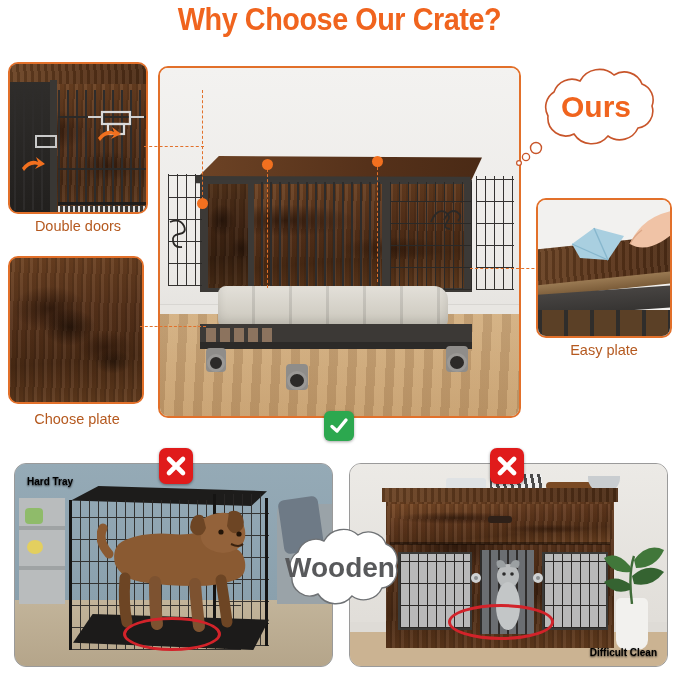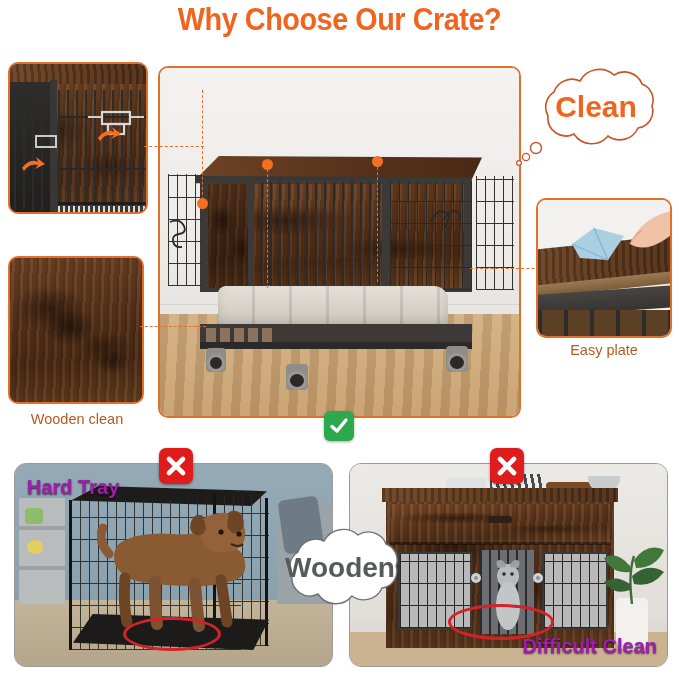--- a/index.html
+++ b/index.html
@@ -105,21 +105,21 @@
   
   .bpanel {
     position: absolute;
     border: 1px solid #9a9a9a;
     border-radius: 12px;
     overflow: hidden;
     background: #b9c3c8;
   }
   .bcaption {
     position: absolute;
-    color: #a21caf; font-size: 20px; font-weight: bold;
+    color: #000000; font-size: 10px; font-weight: bold;
     text-shadow: 0 1px 2px rgba(0,0,0,.75);
     white-space: nowrap; z-index: 8;
     font-family: "Liberation Sans", sans-serif;
   }
   .red-ellipse {
     position: absolute;
     border: 3px solid #d2232a;
     border-radius: 50%;
     z-index: 7;
   }
@@ -160,28 +160,29 @@
       <svg style="position:absolute;left:86px;top:62px;" width="26" height="18" viewBox="0 0 26 18">
         <path d="M2 12 Q10 2 18 6 L16 1 L25 8 L15 13 L18 9 Q10 7 4 15 Z" fill="#f2701f"></path>
       </svg>
       <svg style="position:absolute;left:10px;top:92px;" width="26" height="18" viewBox="0 0 26 18">
         <path d="M2 12 Q10 2 18 6 L16 1 L25 8 L15 13 L18 9 Q10 7 4 15 Z" fill="#f2701f"></path>
       </svg>
 
       <div style="position:absolute;left:48px;top:142px;width:92px;height:9px;background:repeating-linear-gradient(90deg,#ddd 0 2px,#3a3734 2px 5px);"></div>
     </div>
   </div>
+  <div class="caption" style="left:8px; top:218px; width:140px;">Double doors</div>
 
   <div class="panel-frame wood" style="left:8px; top:256px; width:136px; height:148px;">
     <div class="wood" style="position:absolute;inset:0;"></div>
     <div style="position:absolute;inset:0;background:
         radial-gradient(ellipse 28% 18% at 45% 48%, rgba(10,4,0,.6), transparent 72%),
         radial-gradient(ellipse 20% 12% at 78% 72%, rgba(10,4,0,.45), transparent 70%);"></div>
   </div>
-  <div class="caption" style="left:4px; top:411px; width:146px;">Wooden clean</div>
+  <div class="caption" style="left:4px; top:411px; width:146px;">Choose plate</div>
 
   <div class="panel-frame" style="left:158px; top:66px; width:363px; height:352px;">
 
     <div class="wall" style="position:absolute;left:0;top:0;width:100%;height:268px;"></div>
     <div style="position:absolute;left:0;top:236px;width:100%;height:10px;background:#e8e6e2;border-top:1px solid #d8d6d2;"></div>
     <div class="floorwood" style="position:absolute;left:0;top:246px;width:100%;height:106px;"></div>
 
     <div style="position:absolute;left:36px;top:88px;width:286px;height:26px;
                 background:linear-gradient(95deg,#6d4325,#55311a 60%,#4a2a15);
                 clip-path: polygon(8% 0%, 100% 6%, 96% 100%, 0% 88%);"></div>
@@ -257,21 +258,21 @@
                a18 18 0 0 1 6 -24
                a19 19 0 0 1 26 -11
                a22 22 0 0 1 34 -6
                a19 19 0 0 1 28 9
                a17 17 0 0 1 10 22
                a17 17 0 0 1 -14 22
                a20 20 0 0 1 -30 8
                a21 21 0 0 1 -34 -2
                a18 18 0 0 1 -26 -18 Z" fill="#ffffff" stroke="#c8552a" stroke-width="1.6"></path>
     </svg>
-    <div class="cloud-label" style="top:22px; font-size:30px; color:#f0641e;">Clean</div>
+    <div class="cloud-label" style="top:22px; font-size:30px; color:#f0641e;">Ours</div>
   </div>
   <svg style="position:absolute;left:516px;top:140px;" width="30" height="30" viewBox="0 0 30 30">
     <circle cx="20" cy="8" r="5.5" fill="#fff" stroke="#c8552a" stroke-width="1.4"></circle>
     <circle cx="10" cy="17" r="3.6" fill="#fff" stroke="#c8552a" stroke-width="1.3"></circle>
     <circle cx="3" cy="23" r="2.4" fill="#fff" stroke="#c8552a" stroke-width="1.2"></circle>
   </svg>
 
   <div class="panel-frame" style="left:536px; top:198px; width:136px; height:140px;">
     <div style="position:absolute;inset:0;background:#f2f1ef;">
 

